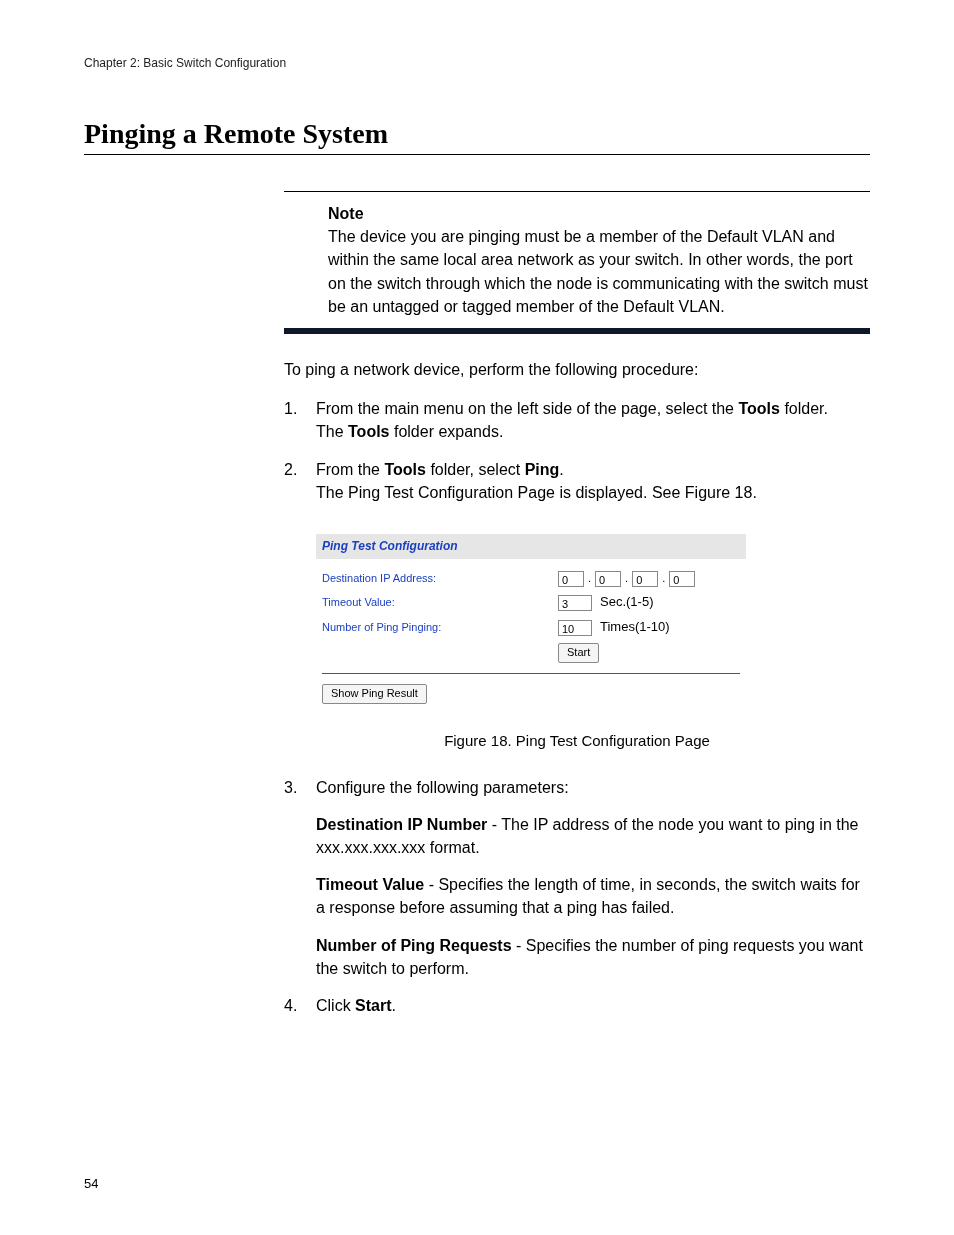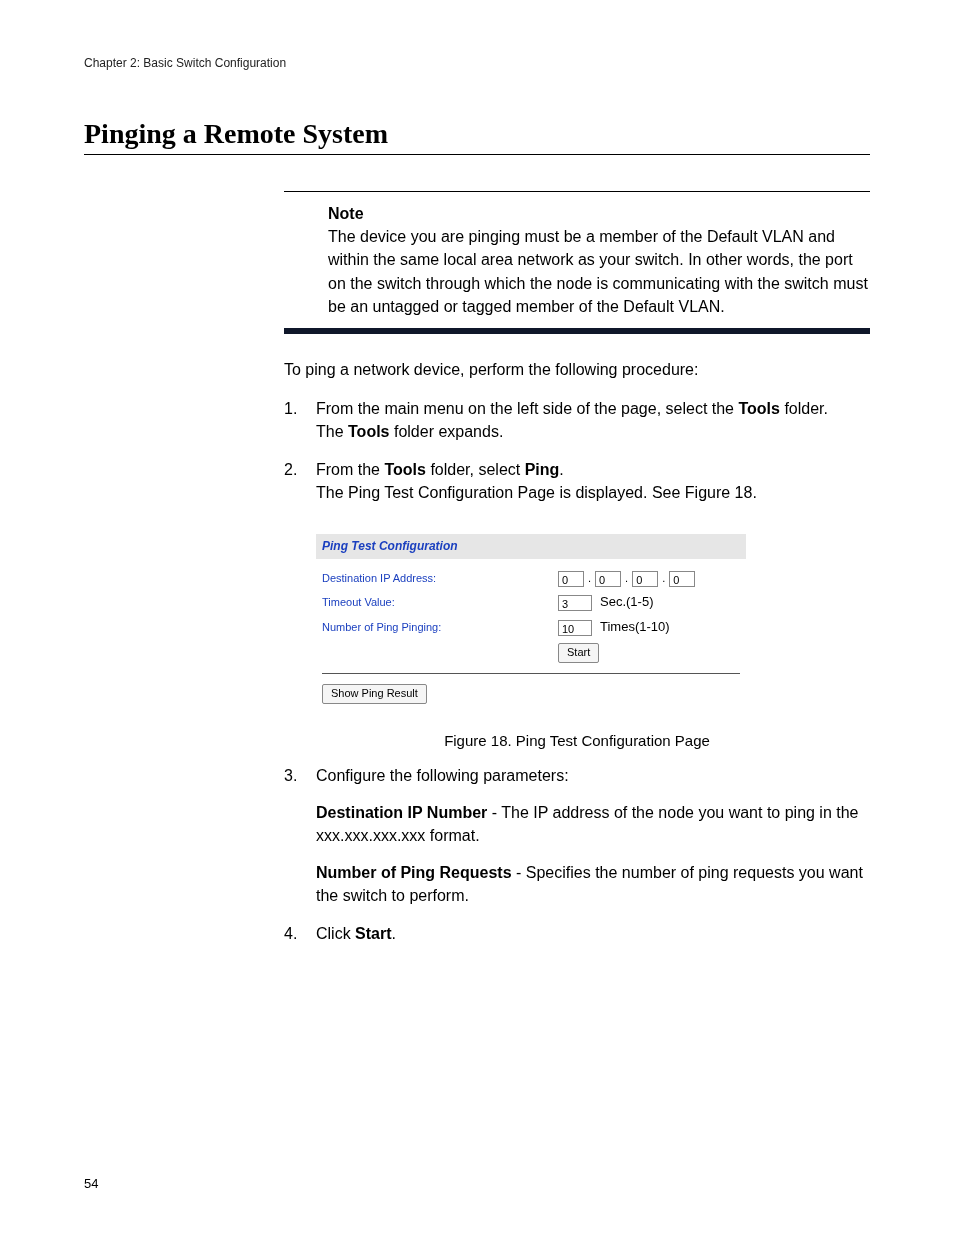--- a/index.html
+++ b/index.html
@@ -108,21 +108,21 @@
     color: #000;
   }
   .fig-hr {
     border: none;
     border-top: 1px solid #555;
     margin: 10px 0;
   }
   .figure-caption {
     text-align: center;
     font-size: 15px;
-    margin: 18px 0 12px 0;
+    margin: 18px 0 24px 0;
   }
   .page-number {
     position: absolute;
     bottom: 44px;
     left: 84px;
     font-size: 13px;
   }
 </style>
 </head>
 <body>
@@ -209,20 +209,23 @@
 
     <div class="step">
       <div class="step-num">3.</div>
       <div class="step-body">Configure the following parameters:</div>
     </div>
 
     <p class="para indent">
       <b>Destination IP Number</b><span> - The IP address of the node you want to ping in the xxx.xxx.xxx.xxx format.</span>
     </p>
     <p class="para indent">
+      <b>Timeout Value</b><span> - Specifies the length of time, in seconds, the switch waits for a response before assuming that a ping has failed.</span>
+    </p>
+    <p class="para indent">
       <b>Number of Ping Requests</b><span> - Specifies the number of ping requests you want the switch to perform.</span>
     </p>
 
     <div class="step">
       <div class="step-num">4.</div>
       <div class="step-body">
         <span>Click </span><b>Start</b><span>.</span>
       </div>
     </div>
 

